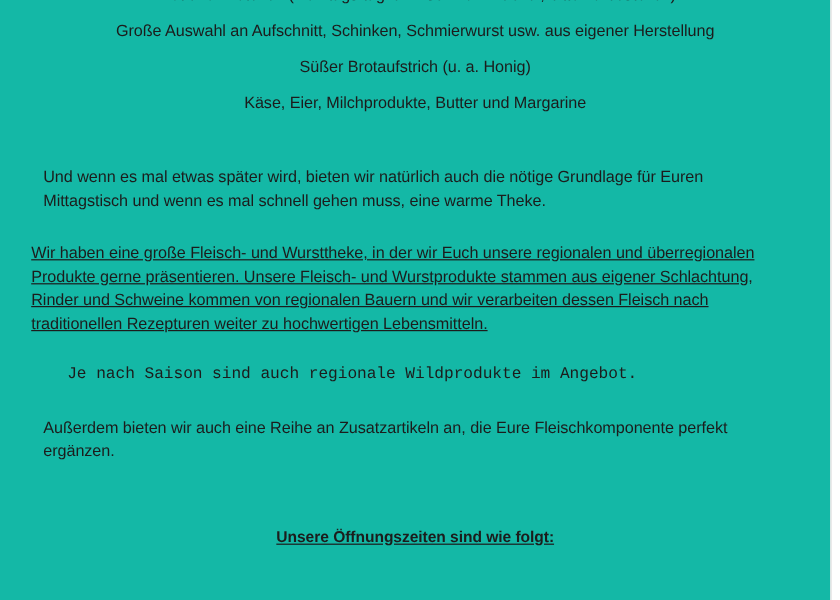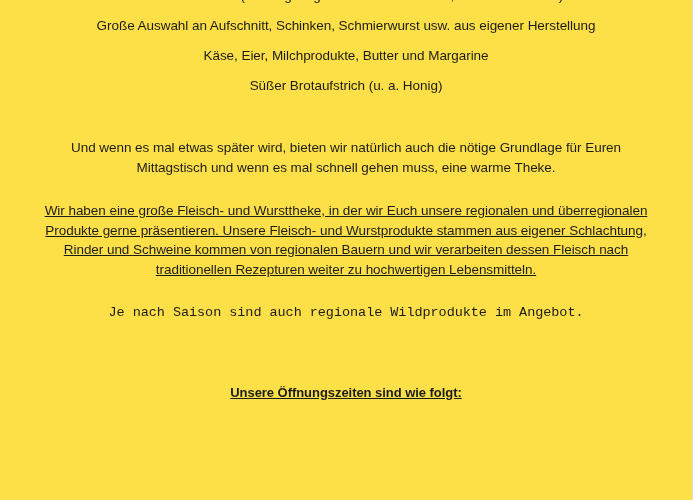--- a/index.html
+++ b/index.html
@@ -30,21 +30,21 @@
     box-sizing: border-box;
   }
 
   .page {
     position: absolute;
     top: 0;
     left: 0;
     width: 692px;
     height: 500px;
     box-sizing: border-box;
-    background: #fde047;
+    background: #14b8a6;
   }
 
   .content {
     position: absolute;
     left: 0;
     top: -12px;
     width: 692px;
     text-align: center;
   }
 
@@ -67,21 +67,21 @@
   
   .para-block {
     margin: 0 auto;
     text-align: center;
   }
 
   .para {
     font-size: 13.5px;
     line-height: 19.5px;
     margin: 0 auto 16px auto;
-    text-align: center;
+    text-align: left;
     letter-spacing: -0.05px;
   }
 
   .para.w-narrow { width: 620px; }
   .para.w-wide   { width: 640px; text-decoration: underline; }
   .para.w-mid    { width: 580px; font-family: Liberation Mono, monospace; }
 
   .spacer-lg { height: 30px; }
   .spacer-sm { height: 8px; }
 
@@ -97,39 +97,40 @@
 </style>
 </head>
 <body>
 
 <div class="page">
   <div class="content">
 
     <ul class="product-list">
       <li class="product-line">Brot und Brötchen (werktags täglich frisch vom Bäcker, bitte vorbestellen)</li>
       <li class="product-line">Große Auswahl an Aufschnitt, Schinken, Schmierwurst usw. aus eigener Herstellung</li>
+      <li class="product-line">Süßer Brotaufstrich (u. a. Honig)</li>
       <li class="product-line">Käse, Eier, Milchprodukte, Butter und Margarine</li>
-      <li class="product-line">Süßer Brotaufstrich (u. a. Honig)</li>
     </ul>
 
     <div class="spacer-lg"></div>
 
     <div class="para-block">
       <p class="para w-narrow">Und wenn es mal etwas später wird, bieten wir natürlich auch die nötige Grundlage für Euren Mittagstisch und wenn es mal schnell gehen muss, eine warme Theke.</p>
 
       <div class="spacer-sm"></div>
 
       <p class="para w-wide">Wir haben eine große Fleisch- und Wursttheke, in der wir Euch unsere regionalen und überregionalen Produkte gerne präsentieren. Unsere Fleisch- und Wurstprodukte stammen aus eigener Schlachtung, Rinder und Schweine kommen von regionalen Bauern und wir verarbeiten dessen Fleisch nach traditionellen Rezepturen weiter zu hochwertigen Lebensmitteln.</p>
 
       <div class="spacer-sm"></div>
 
       <p class="para w-mid">Je nach Saison sind auch regionale Wildprodukte im Angebot.</p>
 
       <div class="spacer-sm"></div>
 
+      <p class="para w-narrow">Außerdem bieten wir auch eine Reihe an Zusatzartikeln an, die Eure Fleischkomponente perfekt ergänzen.</p>
 
       <div class="spacer-sm"></div>
 
     </div>
 
     <div class="spacer-lg"></div>
 
     <div>
       <p class="hours-heading">Unsere Öffnungszeiten sind wie folgt:</p>
 

